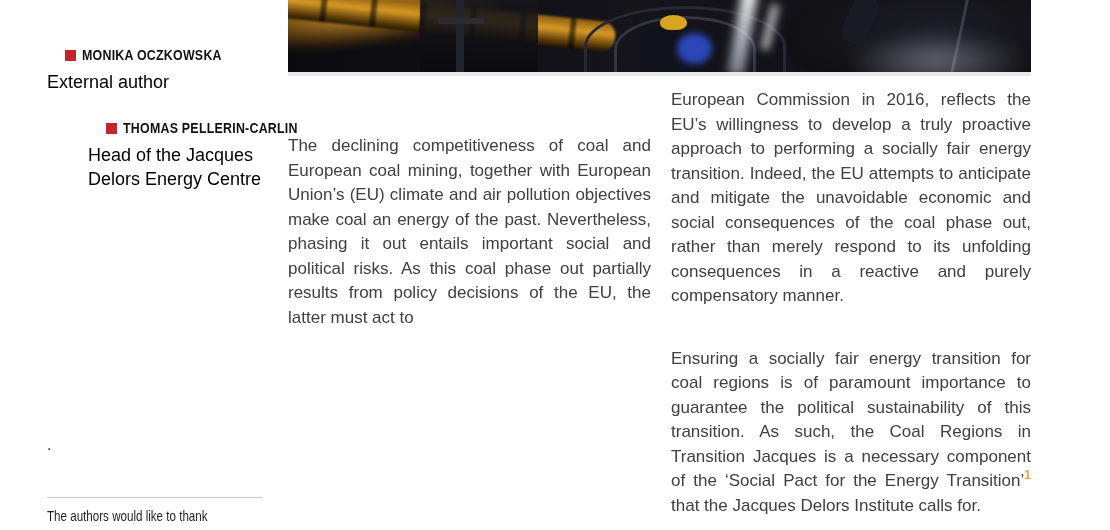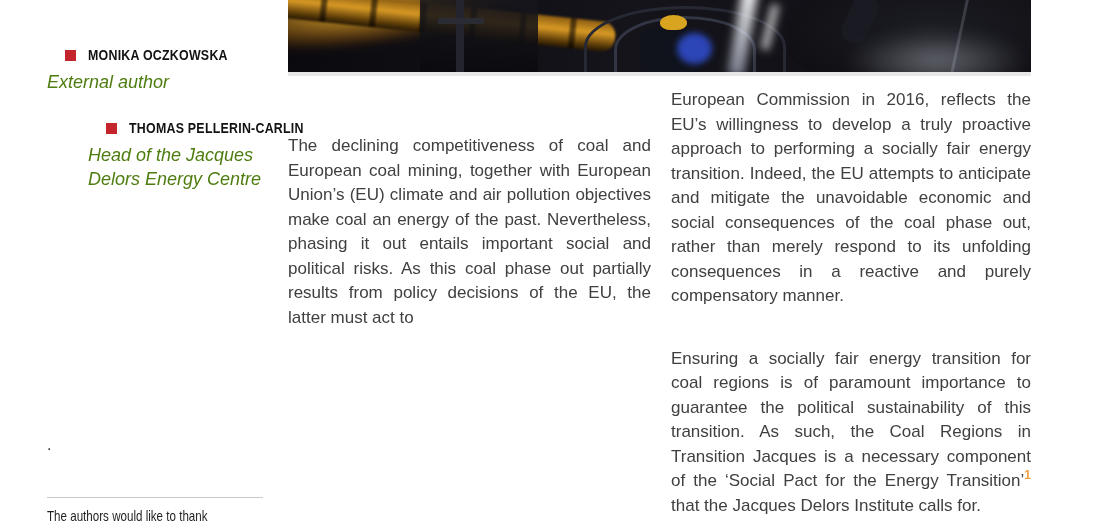--- a/index.html
+++ b/index.html
@@ -5,27 +5,27 @@
   html,body { margin:0; padding:0; background:#ffffff; }
   .page {
     position:relative; width:1110px; height:530px; background:#ffffff;
     overflow:hidden; font-family:"Liberation Sans","DejaVu Sans",sans-serif;
   }
 
   
   .author { position:absolute; left:47px; width:210px; }
   .author-1 { top:46px; }
   .author-2 { top:119px;margin-left:41px; }
-  .name-row { display:flex; align-items:center; gap:12px;padding-left:18px; }
+  .name-row { display:flex; align-items:center; gap:6px;padding-left:18px; }
   .sq { width:11px; height:11px; background:var(--accent-red,#c4252c); flex:none; }
   .author-name {
     display:inline-block; transform:scaleX(.8); transform-origin:left center;
     font-weight:700; font-size:15.5px; letter-spacing:.3px; color:#121212; white-space:nowrap;
   }
-  .author-role { margin-top:6px; font-size:18px; line-height:24px; color:#4d7c0f; width:180px;font-style:italic; }
+  .author-role { margin-top:6px; font-size:18px; line-height:24px; color:#000000; width:180px; }
 
   .stray-period { position:absolute; left:47px; top:436px; font-size:16px; color:#333; }
   .fn-rule { position:absolute; left:47px; top:497px; width:216px; height:1px; background:#c9c9c9; }
   .fn-text {
     position:absolute; left:47px; top:508px; font-size:14.5px; color:#1f1f1f;
     transform:scaleX(.8); transform-origin:left top; white-space:nowrap;
   }
 
   
   .photo {

